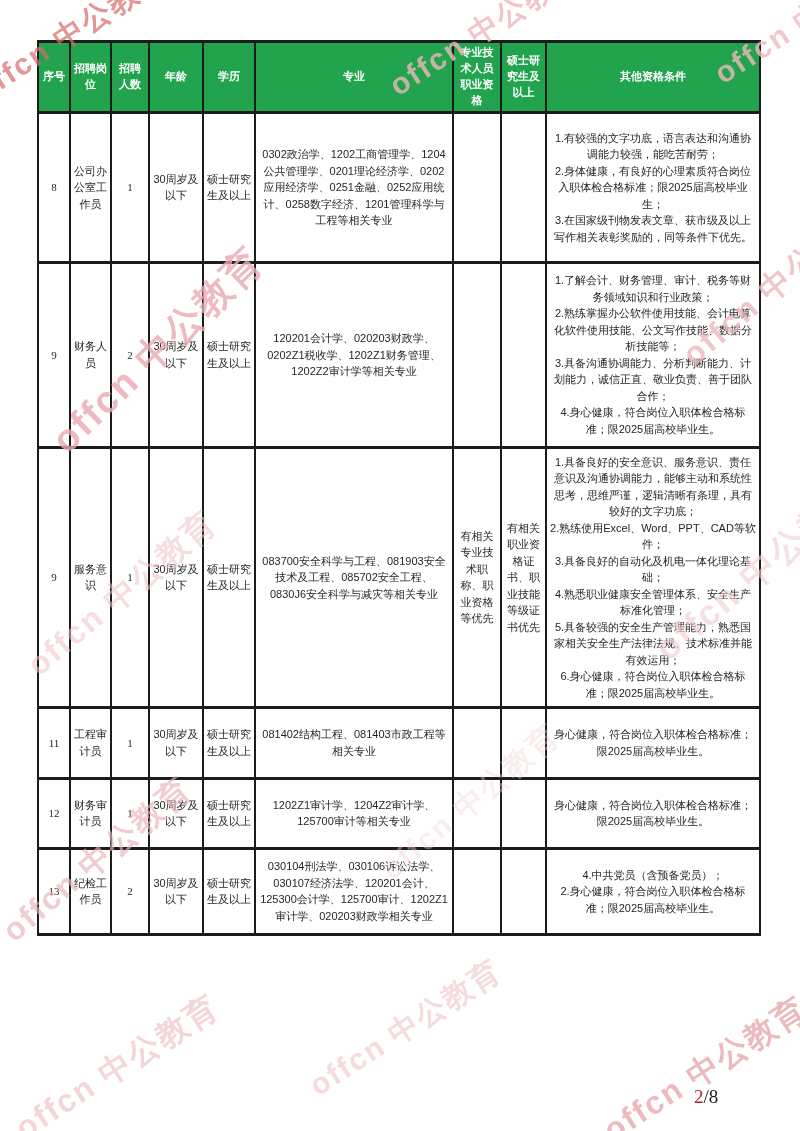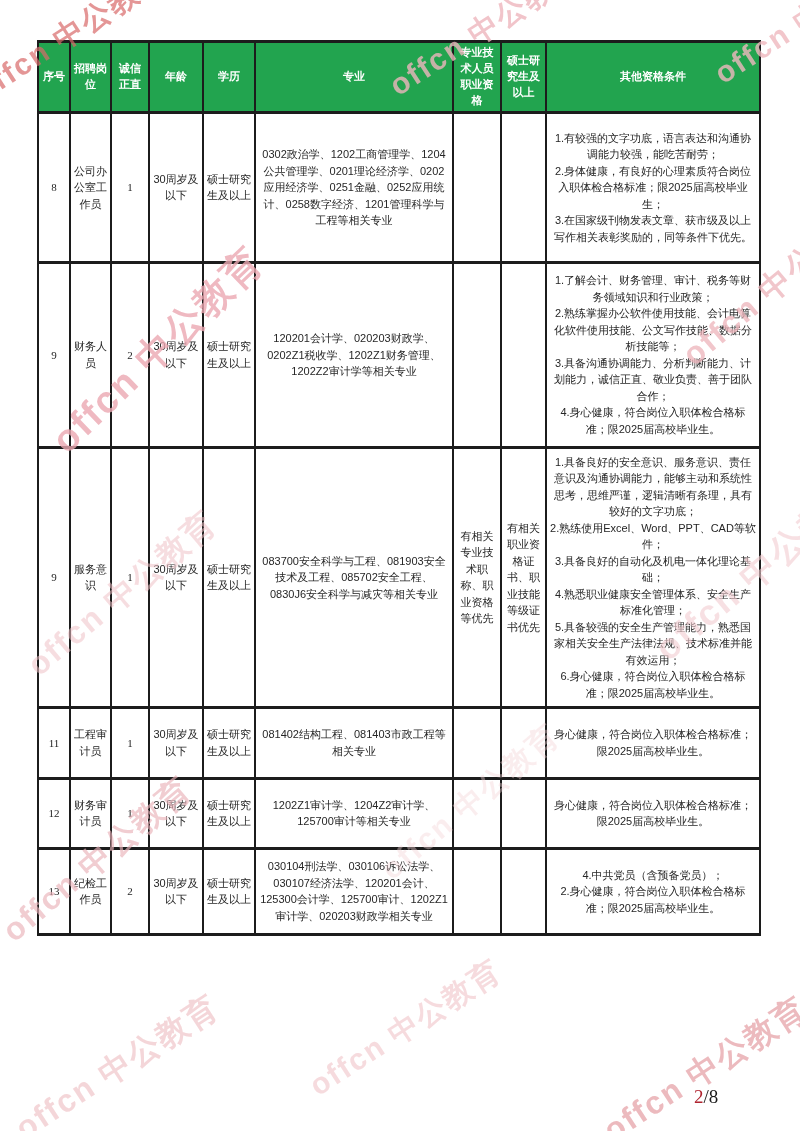--- a/index.html
+++ b/index.html
@@ -116,21 +116,21 @@
         <col style="width:52px">
         <col style="width:198px">
       <col style="width:48px">
         <col style="width:45px">
         <col style="width:214px">
     </colgroup>
     <thead>
       <tr class="hrow">
         <th>序号</th>
         <th>招聘岗位</th>
-        <th>诚信正直</th>
+        <th>招聘人数</th>
         <th>年龄</th>
         <th>学历</th>
         <th>专业</th>
         <th>专业技术人员职业资格</th>
         <th>硕士研究生及以上</th>
         <th>其他资格条件</th>
       </tr>
     </thead>
     <tbody>
       <tr class="row0">

